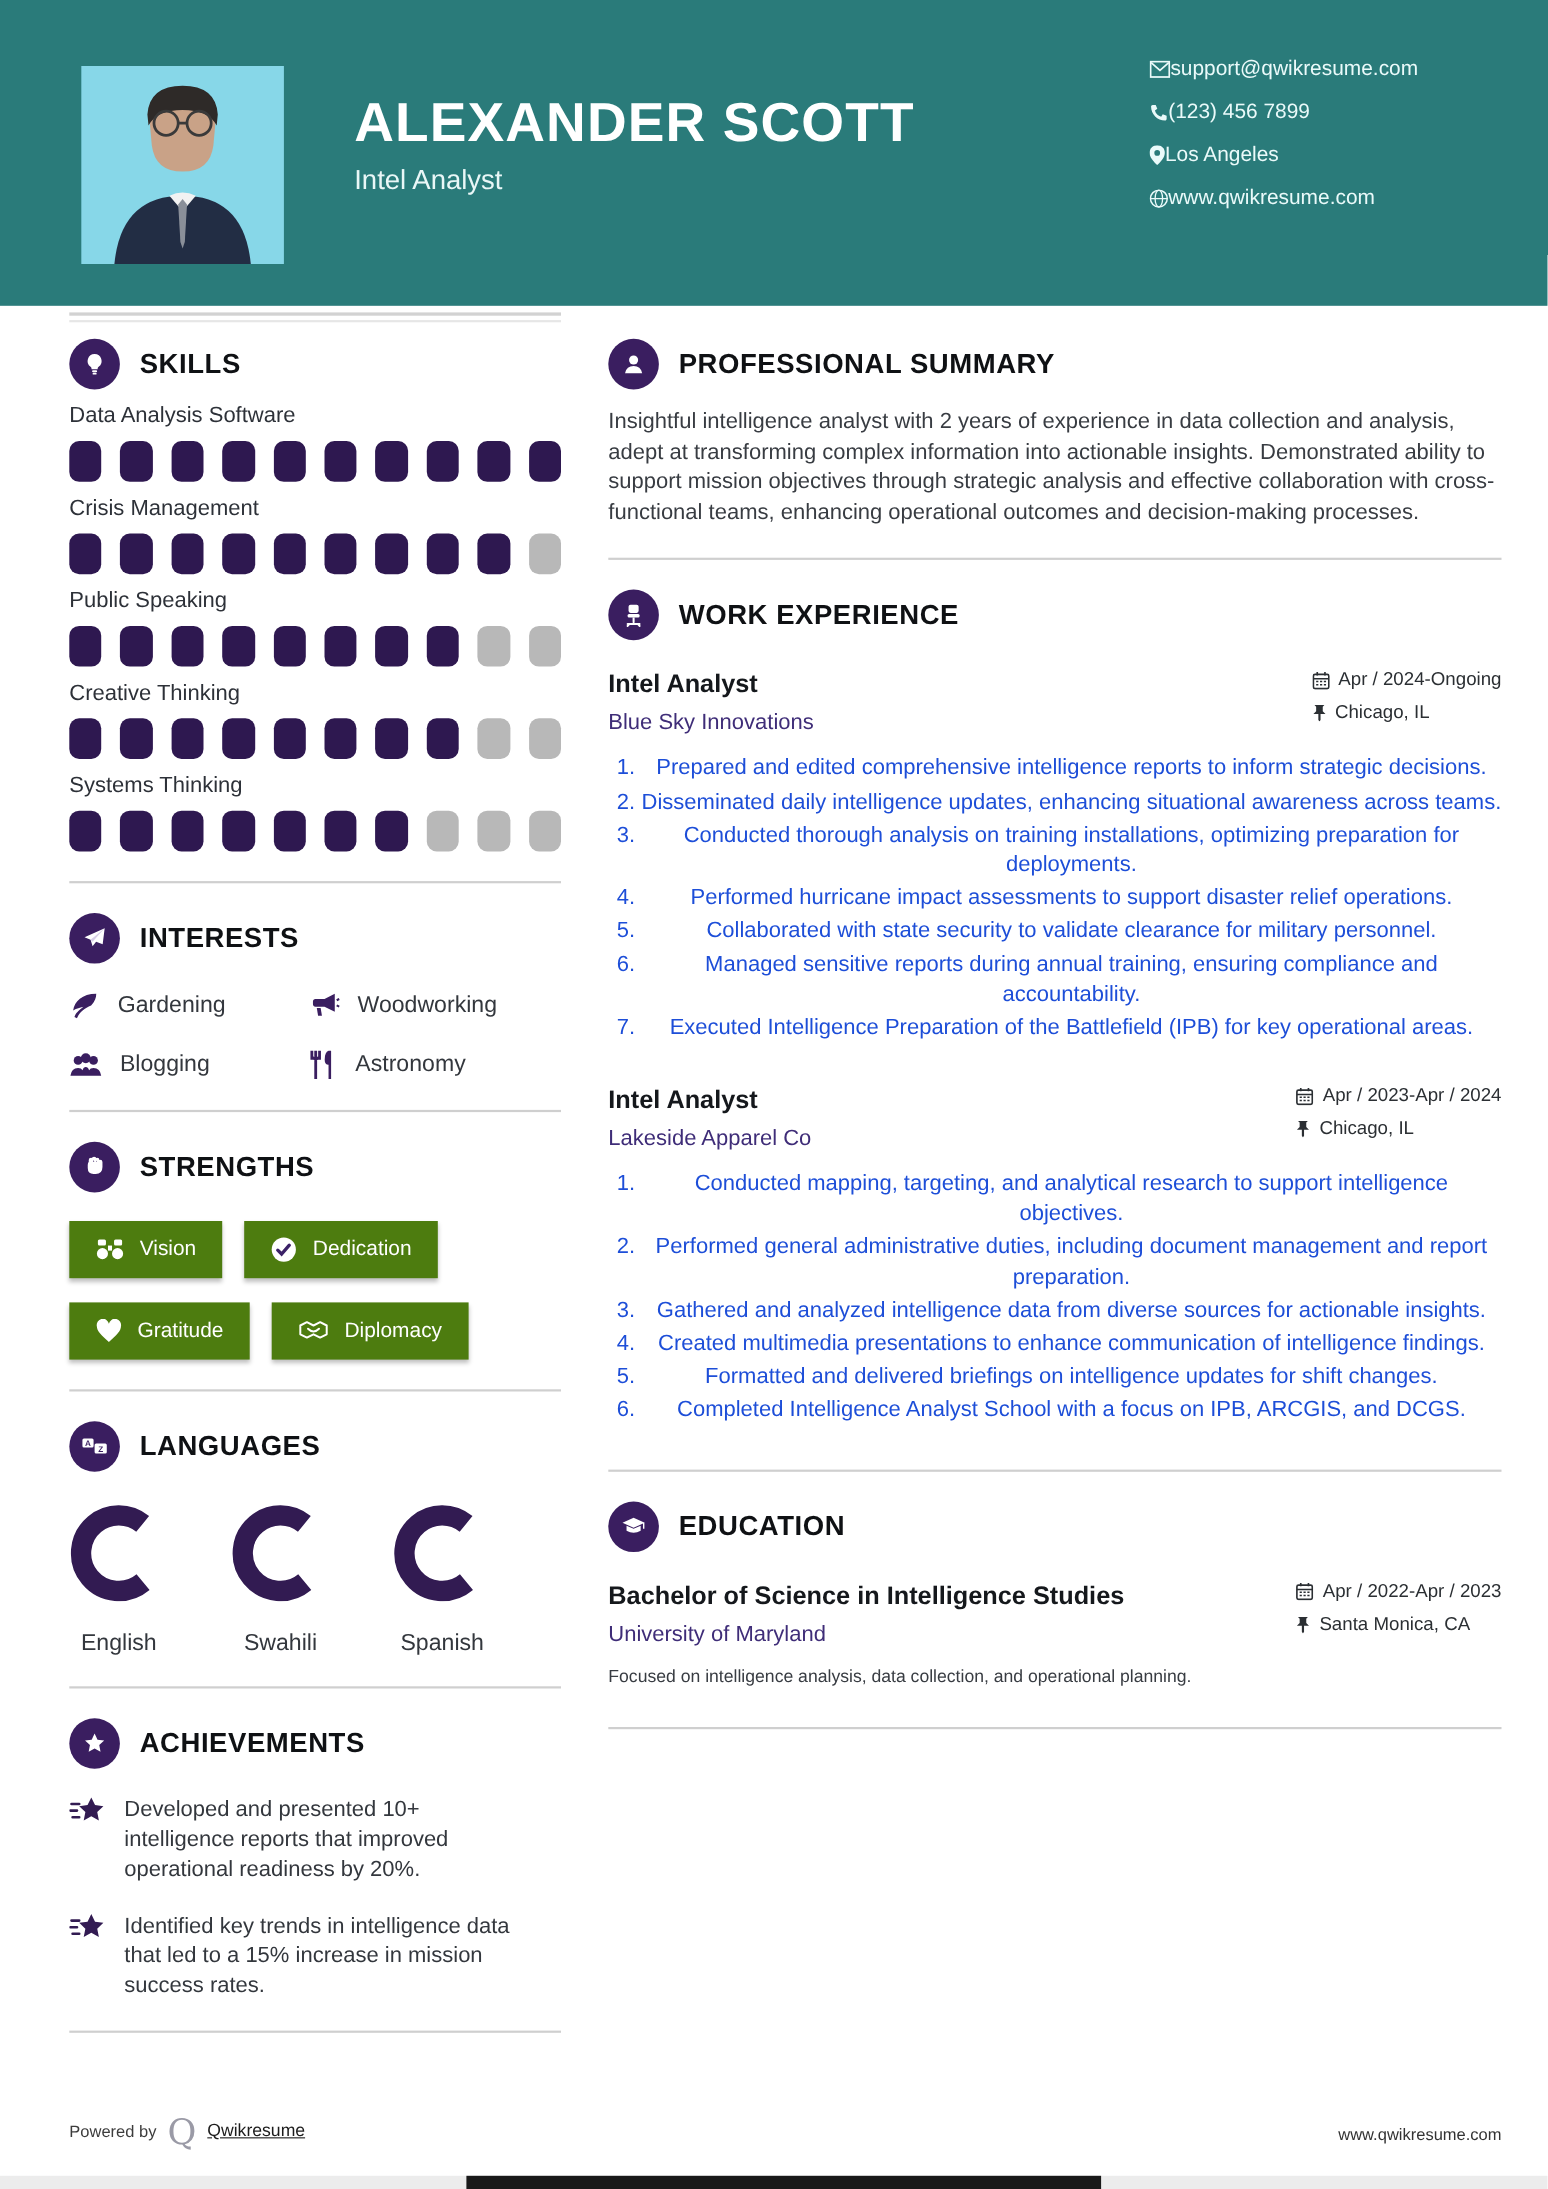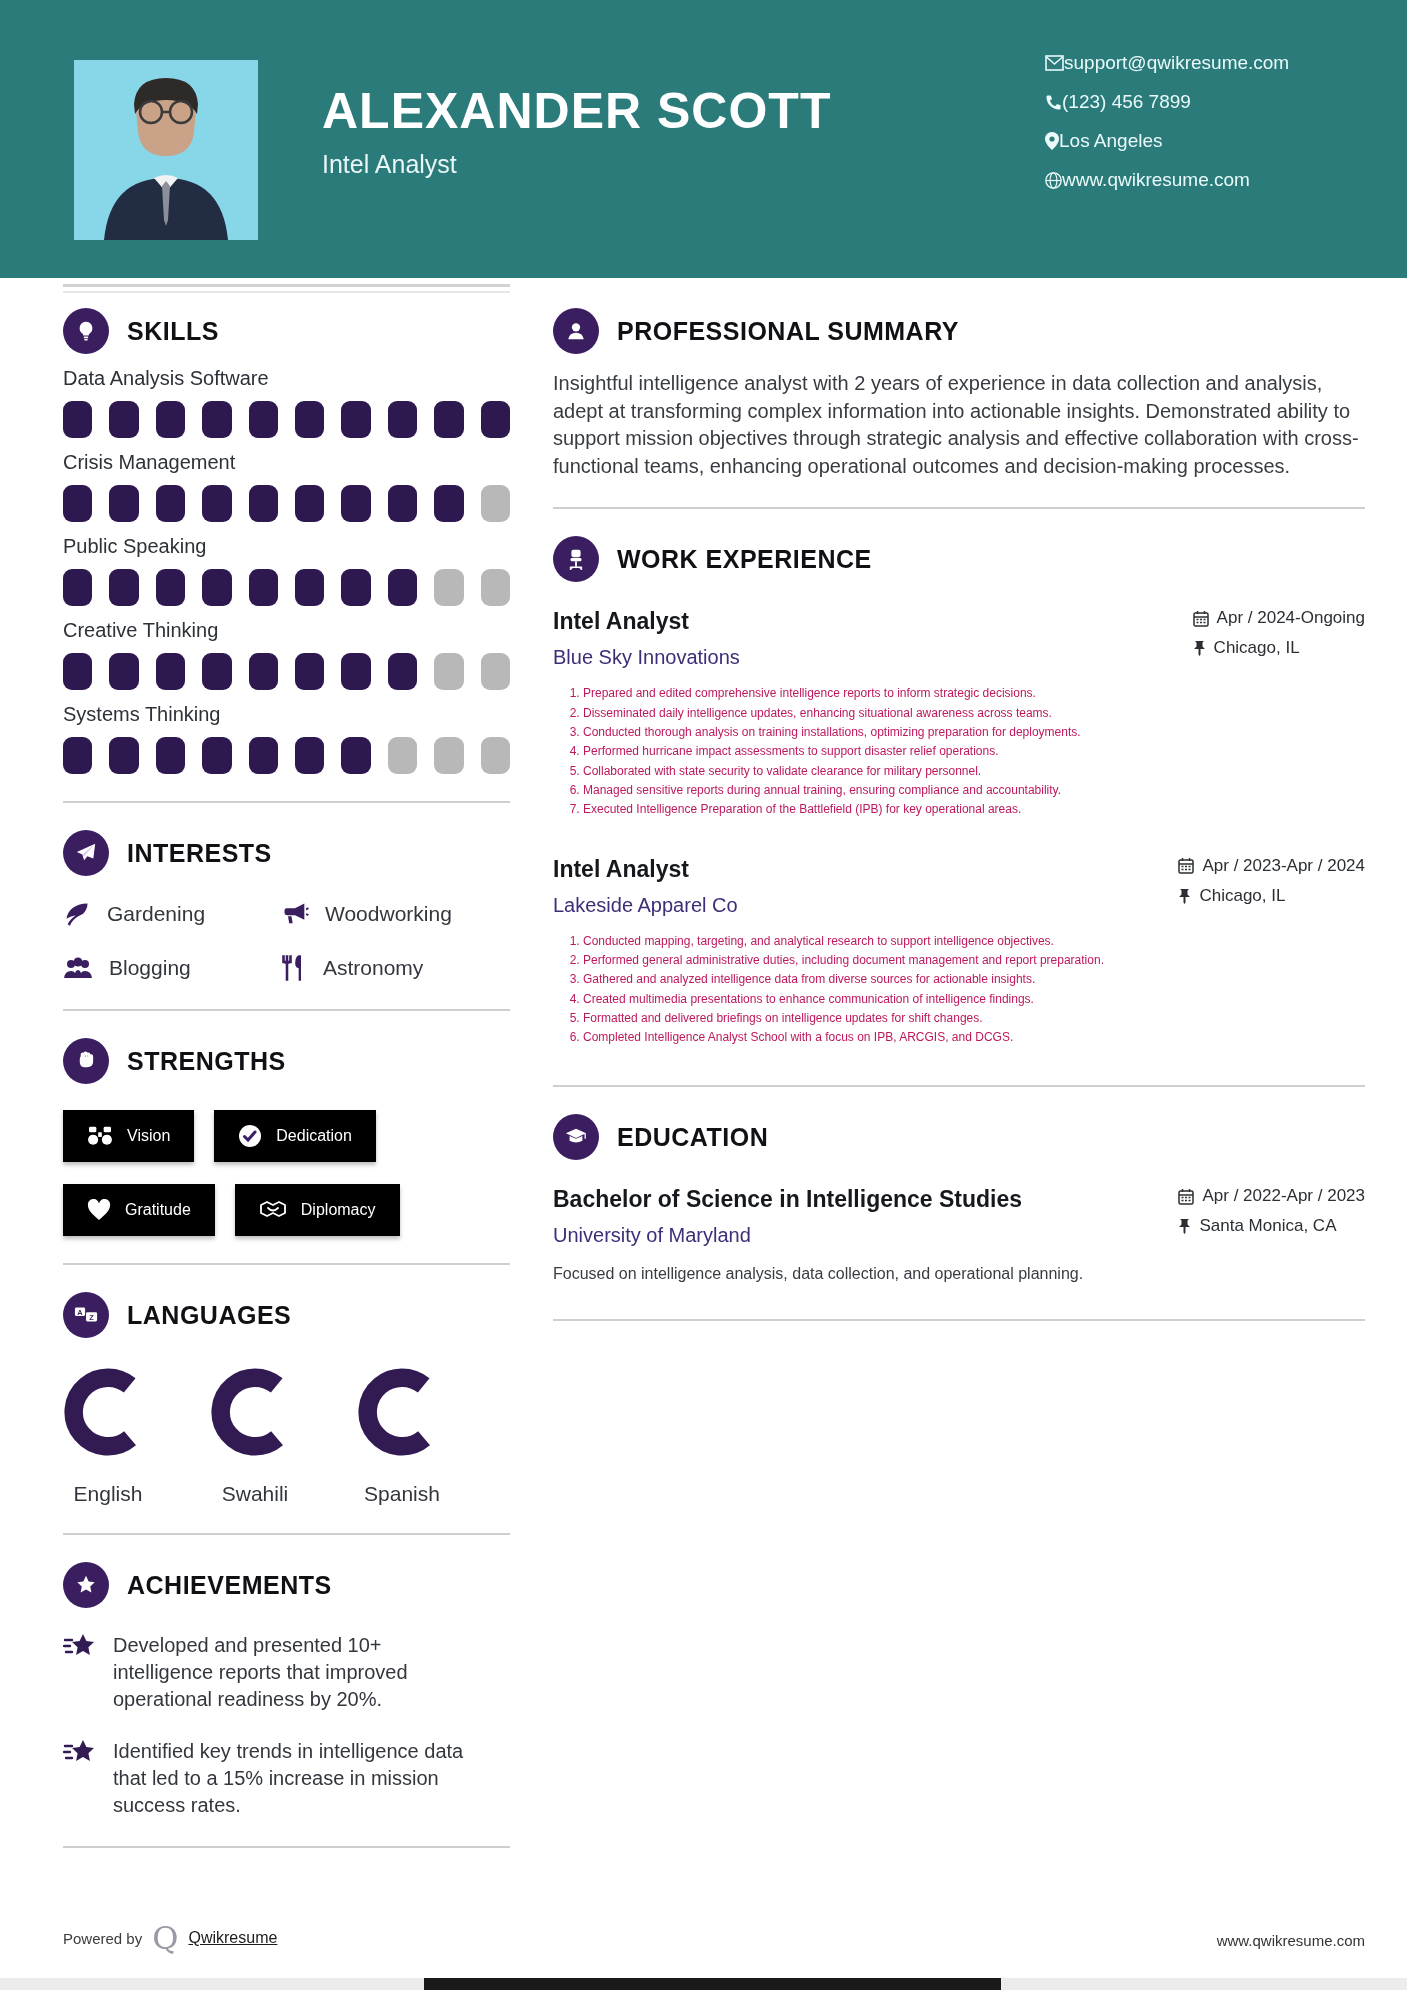--- a/index.html
+++ b/index.html
@@ -34,41 +34,41 @@
   .dot{width:30px;height:37px;border-radius:9px;background:#2e1850;}
   .dot.dim{background:#b8b8b8;}
 
   
   .interest-grid{display:grid;grid-template-columns:218px auto;row-gap:26px;margin-top:24px;}
   .interest-item{display:flex;align-items:center;gap:16px;font-size:21px;color:#33373d;}
 
   
   .badges{margin-top:26px;}
   .badge-row{display:flex;gap:20px;margin-bottom:22px;}
-  .badge{display:inline-flex;align-items:center;gap:14px;background:#000000;color:#ffffff;font-size:16px;height:52px;padding:0 24px;box-shadow:0 3px 4px rgba(0,0,0,.25);}
+  .badge{display:inline-flex;align-items:center;gap:14px;background:#4d7c0f;color:#ffffff;font-size:19px;height:52px;padding:0 24px;box-shadow:0 3px 4px rgba(0,0,0,.25);}
 
   
   .langs{display:flex;gap:57px;margin-top:30px;}
   .lang{display:flex;flex-direction:column;align-items:center;width:90px;}
   .lang-label{font-size:21px;color:#33373d;margin-top:26px;}
 
   
   .ach-item{display:flex;gap:16px;margin-top:24px;}
   .ach-text{font-size:20px;line-height:1.36;color:#33373d;width:352px;}
 
   
   .summary-text{font-size:20px;line-height:1.38;color:#383c42;margin-top:16px;width:812px;}
   .job{margin-top:26px;}
   .job-head{display:flex;justify-content:space-between;}
   .jtitle{font-size:23px;font-weight:700;color:#15181c;}
   .jcompany{font-size:20px;color:#3f2d78;margin-top:11px;}
   .jmeta{display:flex;flex-direction:column;align-items:flex-start;gap:10px;}
   .meta-row{display:flex;align-items:center;gap:8px;font-size:17px;color:#2b2f33;}
   .bullets{margin:16px 0 0 0;padding-left:30px;}
-  .bullets li{font-size:12px;line-height:1.36;color:#be185d;margin-bottom:3px;}
+  .bullets li{font-size:20px;line-height:1.36;color:#1d4ed8;margin-bottom:3px;text-align:center;}
   .edu-desc{font-size:16px;color:#383c42;margin-top:18px;}
 
   
   .footer-left{position:absolute;left:63px;top:1922px;display:flex;align-items:center;gap:10px;}
   .powered{font-size:15px;color:#3c3c3c;}
   .qlogo{font-size:32px;color:#9a9aa6;font-weight:400;line-height:1;font-family:"DejaVu Serif",serif;}
   .brand{font-size:16px;color:#1c1c1c;text-decoration:underline;}
   .footer-right{position:absolute;right:42px;top:1932px;font-size:15px;color:#333333;}
   .bottom-strip{position:absolute;bottom:0;left:0;width:100%;height:12px;background:#ececec;}
   .bottom-bar{position:absolute;bottom:0;left:424px;width:577px;height:12px;background:#191919;}

